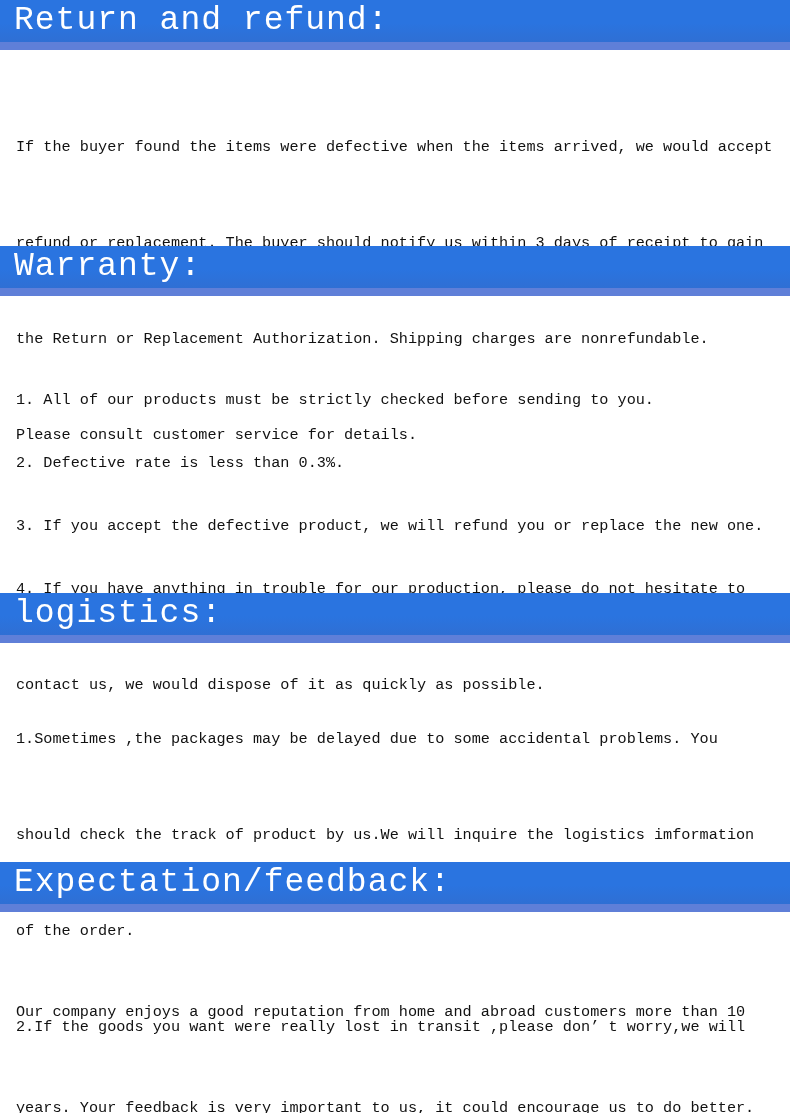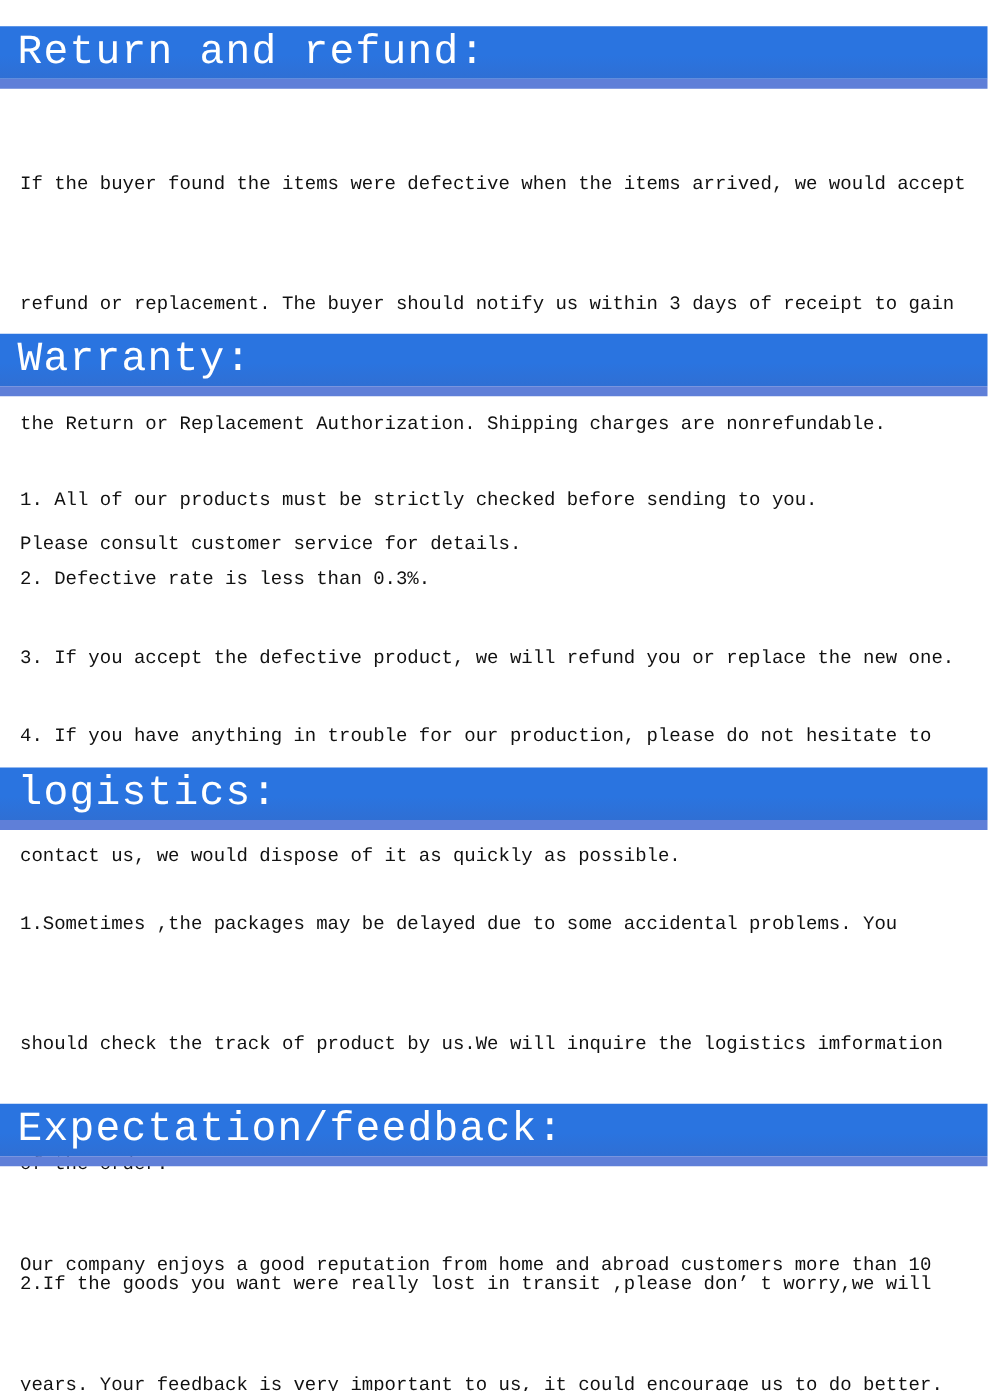--- a/index.html
+++ b/index.html
@@ -23,21 +23,20 @@
     background: #ffffff;
   }
 
   
   .banner {
     position: absolute;
     left: 0;
     width: 790px;
     height: 50px;
     box-sizing: border-box;
-    margin-top: 21px;
   }
   .banner .bar {
     position: absolute;
     left: 0;
     top: 0;
     width: 790px;
     height: 42px;
     background: linear-gradient(180deg, #2a74e0 0%, #2a74e0 55%, #2f6fd4 100%);
   }
   .banner .strip {

